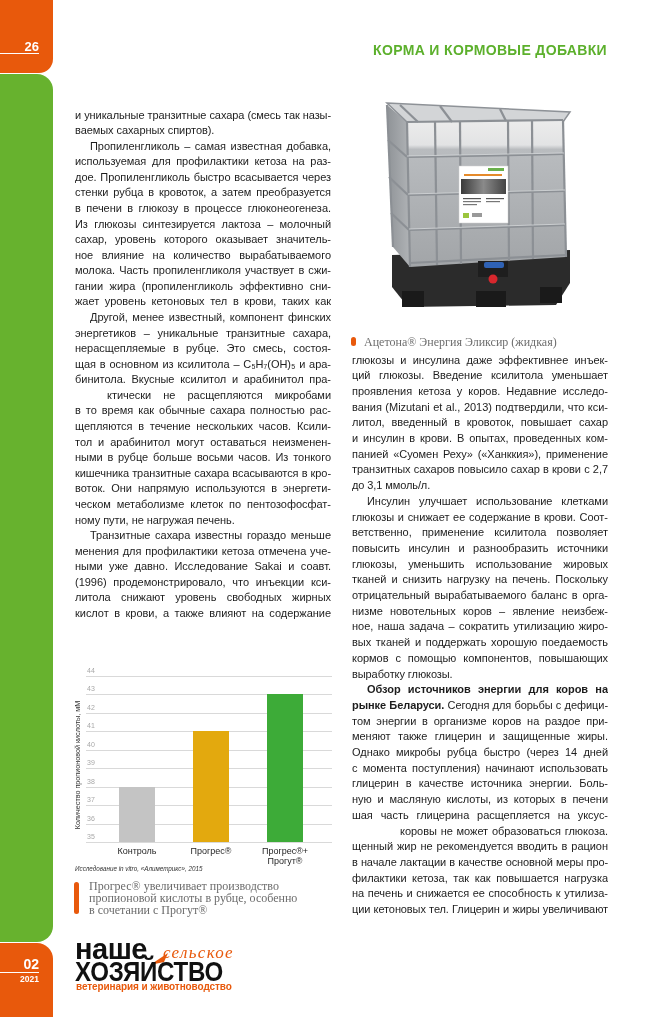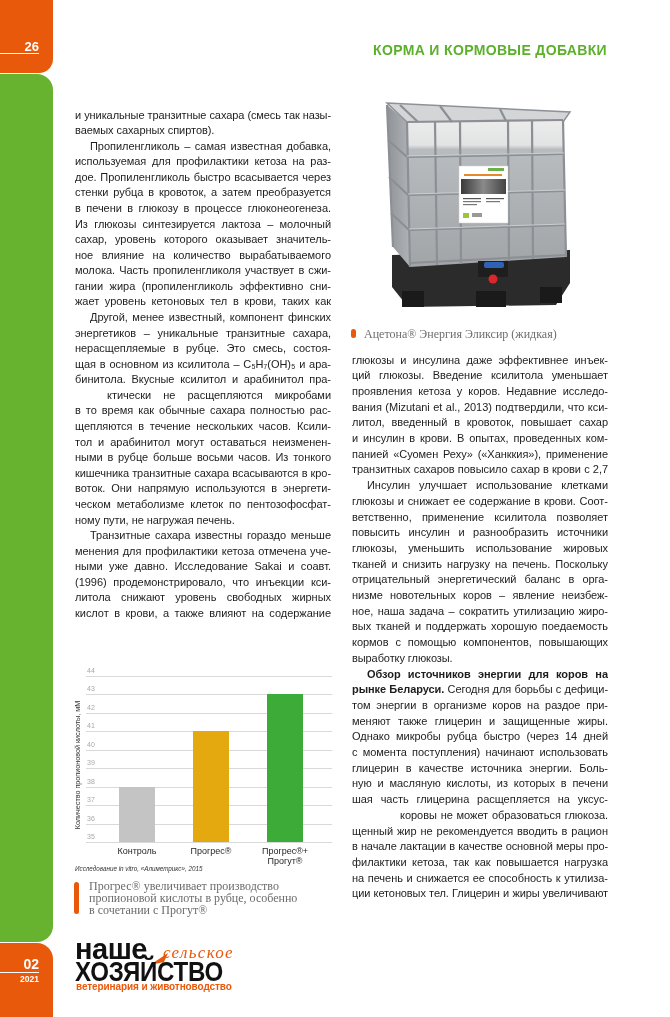--- a/index.html
+++ b/index.html
@@ -32,21 +32,21 @@
   .col{position:absolute;width:256px;font-size:11px;color:#1d1d1d;font-family:"Liberation Sans", sans-serif;}
   .col-left{left:75px;top:107.5px;--lh:15.58px;}
   .col-right{left:352px;top:352.5px;--lh:15.71px;}
   .ln{height:var(--lh);line-height:var(--lh);text-align:justify;text-align-last:justify;overflow:hidden;white-space:normal;}
   .ln.end{text-align:right;text-align-last:left;}
   .ln.ind{text-indent:15px;}
   .ln.bold,.b{font-weight:bold;}
 
   
   .photo{position:absolute;left:380px;top:95px;width:200px;height:220px;}
-  .photo-caption{position:absolute;left:351px;top:327px;height:14px;width:260px;}
+  .photo-caption{position:absolute;left:351px;top:335px;height:14px;width:260px;}
   .cap-marker{position:absolute;left:0;top:2px;width:5px;height:9px;border-radius:2.5px;background:var(--orange);}
   .cap-text{position:absolute;left:13px;top:0;font-family:"Liberation Serif", serif;font-size:12px;line-height:14px;color:#6e6e6e;white-space:nowrap;}
 
   
   .chart{position:absolute;left:60px;top:660px;width:280px;height:220px;}
   .grid{position:absolute;left:26px;width:246px;height:1px;background:#d9d9d9;}
   .tick{position:absolute;left:27px;height:8px;line-height:8px;font-size:7px;color:#a8a8a8;}
   .ylabel{position:absolute;left:17px;top:105px;transform:translate(-50%,-50%) rotate(-90deg);
     white-space:nowrap;font-size:7.2px;color:#333;}
   .bar{position:absolute;width:36px;}
@@ -199,27 +199,28 @@
 
 <div class="col col-right">
   <div class="ln" style="letter-spacing: -0.036px;">глюкозы и инсулина даже эффективнее инъек-</div>
   <div class="ln" style="letter-spacing: -0.037px;">ций глюкозы. Введение ксилитола уменьшает</div>
   <div class="ln" style="letter-spacing: -0.034px;">проявления кетоза у коров. Недавние исследо-</div>
   <div class="ln" style="letter-spacing: -0.029px;">вания (Mizutani et al., 2013) подтвердили, что кси-</div>
   <div class="ln" style="letter-spacing: -0.035px;">литол, введенный в кровоток, повышает сахар</div>
   <div class="ln" style="letter-spacing: -0.033px;">и инсулин в крови. В опытах, проведенных ком-</div>
   <div class="ln" style="letter-spacing: -0.034px;">панией «Суомен Реху» («Ханккия»), применение</div>
   <div class="ln" style="letter-spacing: -0.053px;">транзитных сахаров повысило сахар в крови с 2,7</div>
+  <div class="ln end" style="letter-spacing: -0.1px;">до 3,1 ммоль/л.</div>
   <div class="ln ind" style="letter-spacing: -0.038px;">Инсулин улучшает использование клетками</div>
   <div class="ln" style="letter-spacing: -0.033px;">глюкозы и снижает ее содержание в крови. Соот-</div>
   <div class="ln" style="letter-spacing: -0.036px;">ветственно, применение ксилитола позволяет</div>
   <div class="ln" style="letter-spacing: -0.036px;">повысить инсулин и разнообразить источники</div>
   <div class="ln" style="letter-spacing: -0.037px;">глюкозы, уменьшить использование жировых</div>
   <div class="ln" style="letter-spacing: -0.033px;">тканей и снизить нагрузку на печень. Поскольку</div>
-  <div class="ln" style="letter-spacing: -0.035px;">отрицательный энергетический баланс в орга-</div>
+  <div class="ln" style="letter-spacing: -0.035px;">отрицательный вырабатываемого баланс в орга-</div>
   <div class="ln" style="letter-spacing: -0.036px;">низме новотельных коров – явление неизбеж-</div>
   <div class="ln" style="letter-spacing: -0.033px;">ное, наша задача – сократить утилизацию жиро-</div>
   <div class="ln" style="letter-spacing: -0.035px;">вых тканей и поддержать хорошую поедаемость</div>
   <div class="ln" style="letter-spacing: -0.037px;">кормов с помощью компонентов, повышающих</div>
   <div class="ln end" style="letter-spacing: -0.083px;">выработку глюкозы.</div>
   <div class="ln ind bold" style="letter-spacing: -0.041px;">Обзор источников энергии для коров на</div>
   <div class="ln" style="letter-spacing: -0.057px;"><span class="b">рынке Беларуси.</span><span> Сегодня для борьбы с дефици-</span></div>
   <div class="ln" style="letter-spacing: -0.034px;">том энергии в организме коров на раздое при-</div>
   <div class="ln" style="letter-spacing: -0.037px;">меняют также глицерин и защищенные жиры.</div>
   <div class="ln" style="letter-spacing: -0.036px;">Однако микробы рубца быстро (через 14 дней</div>

